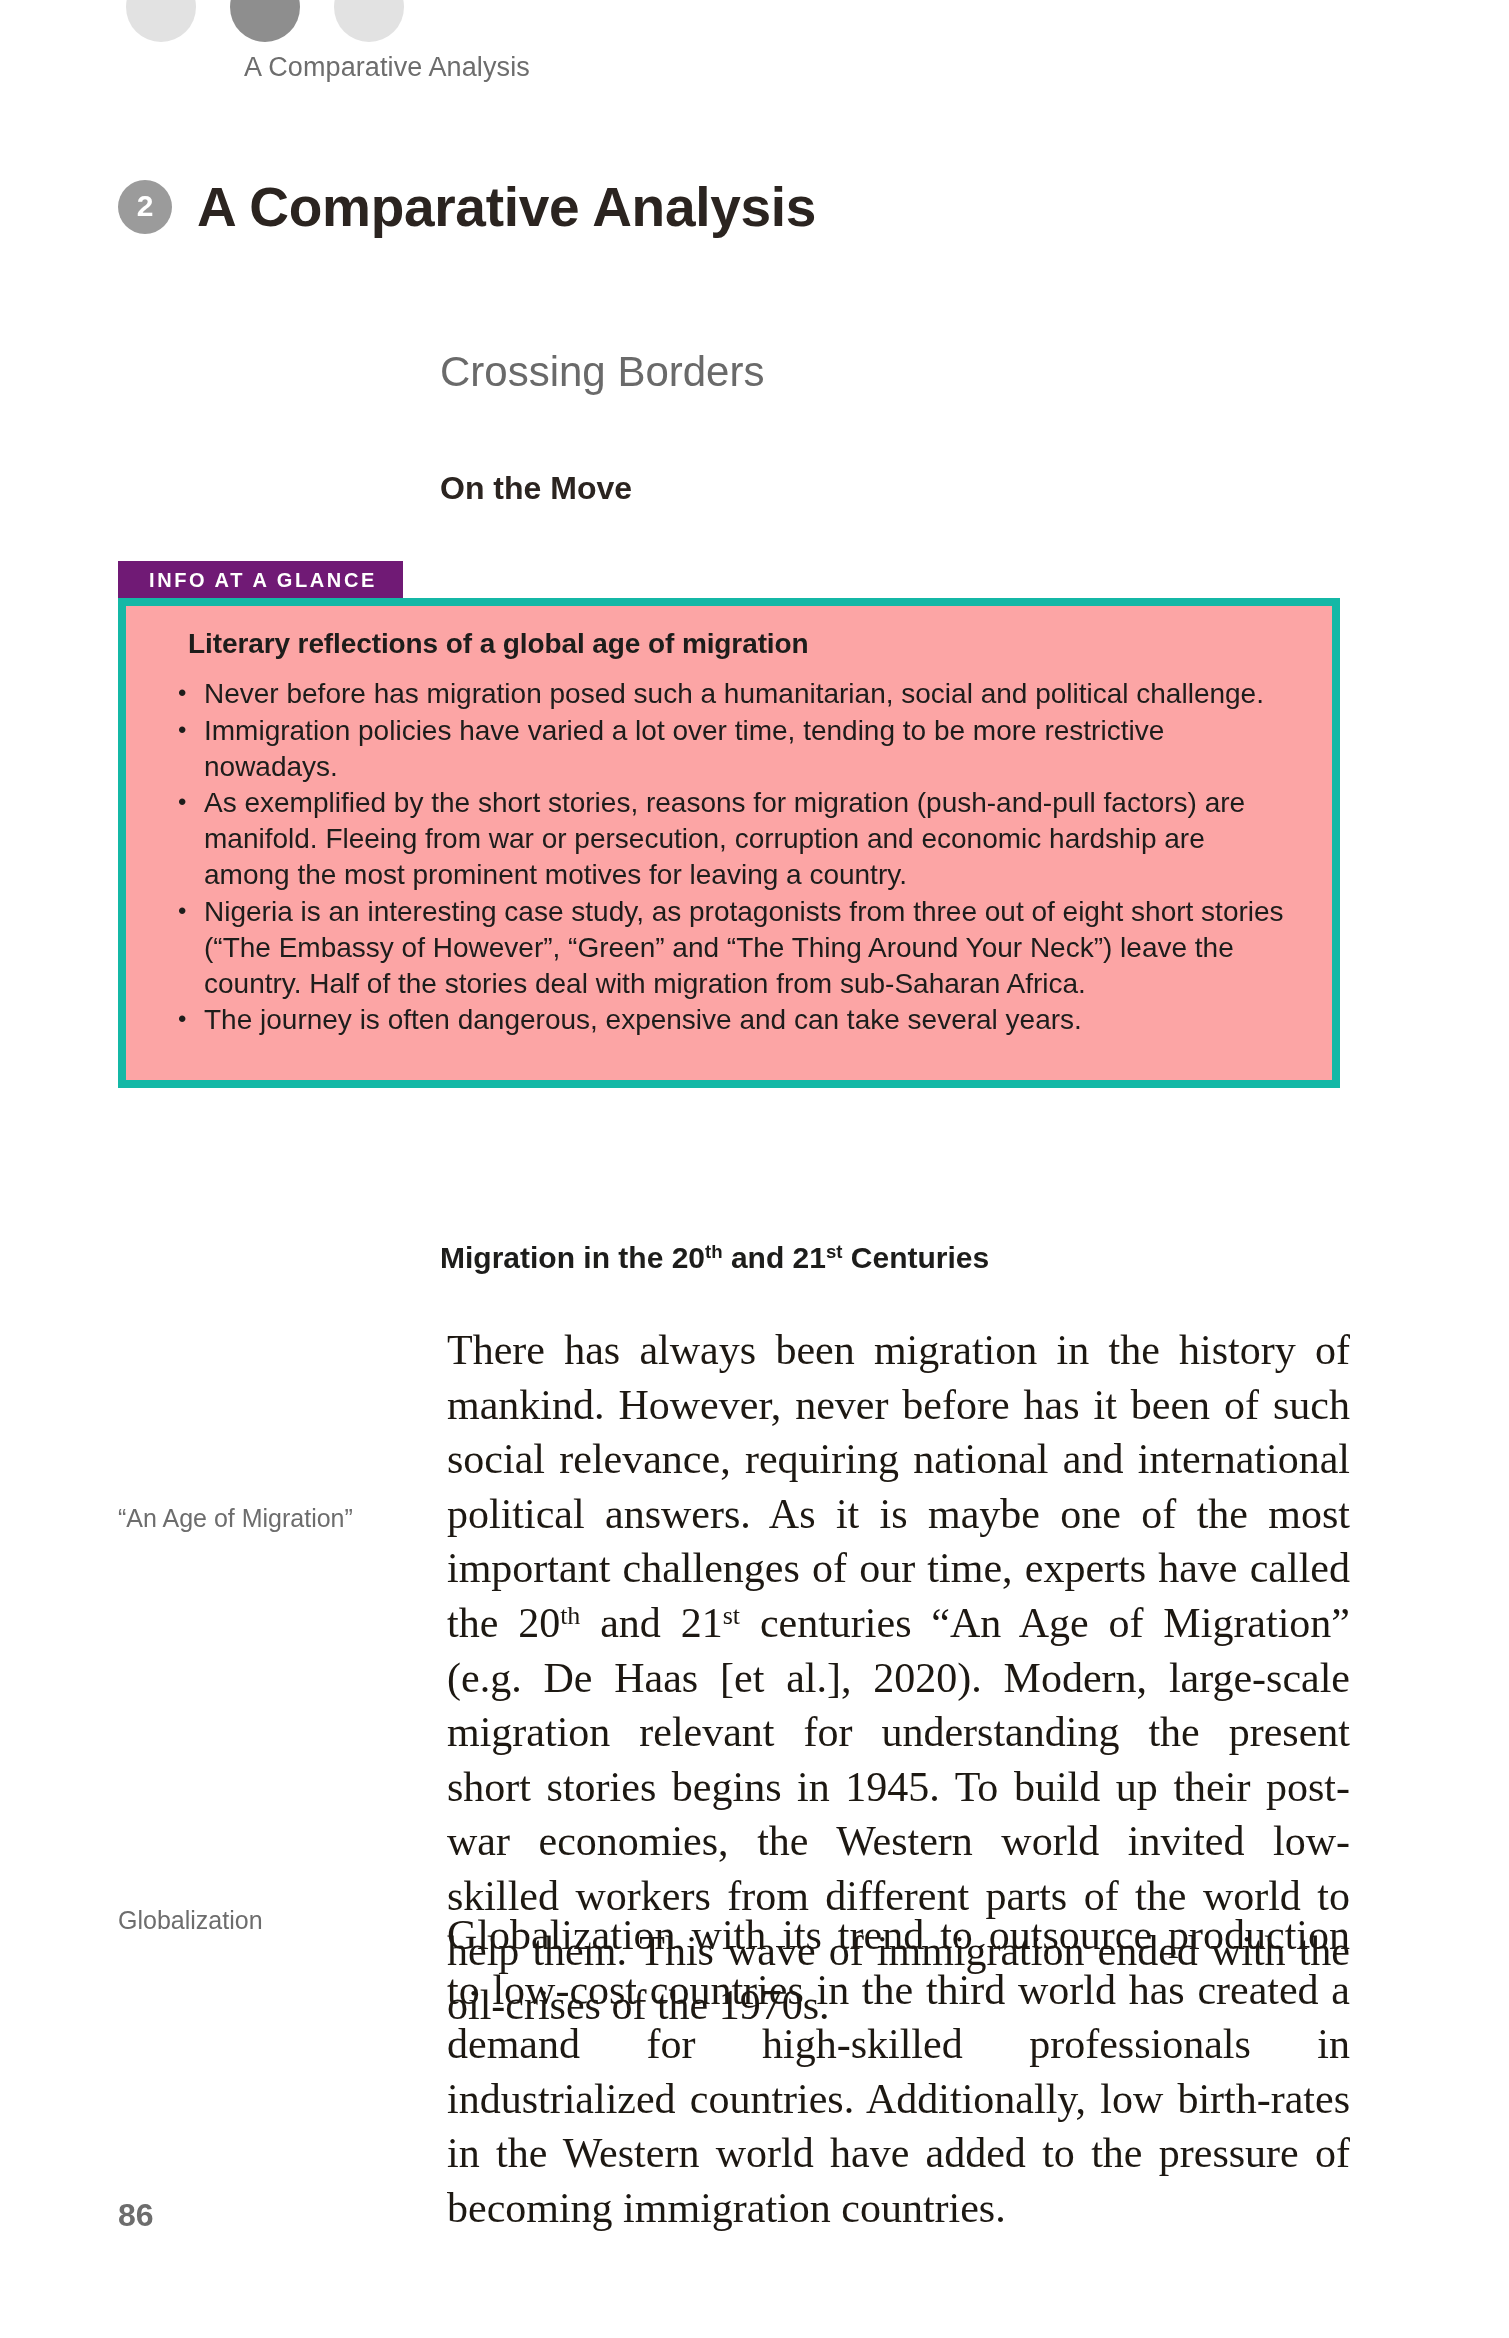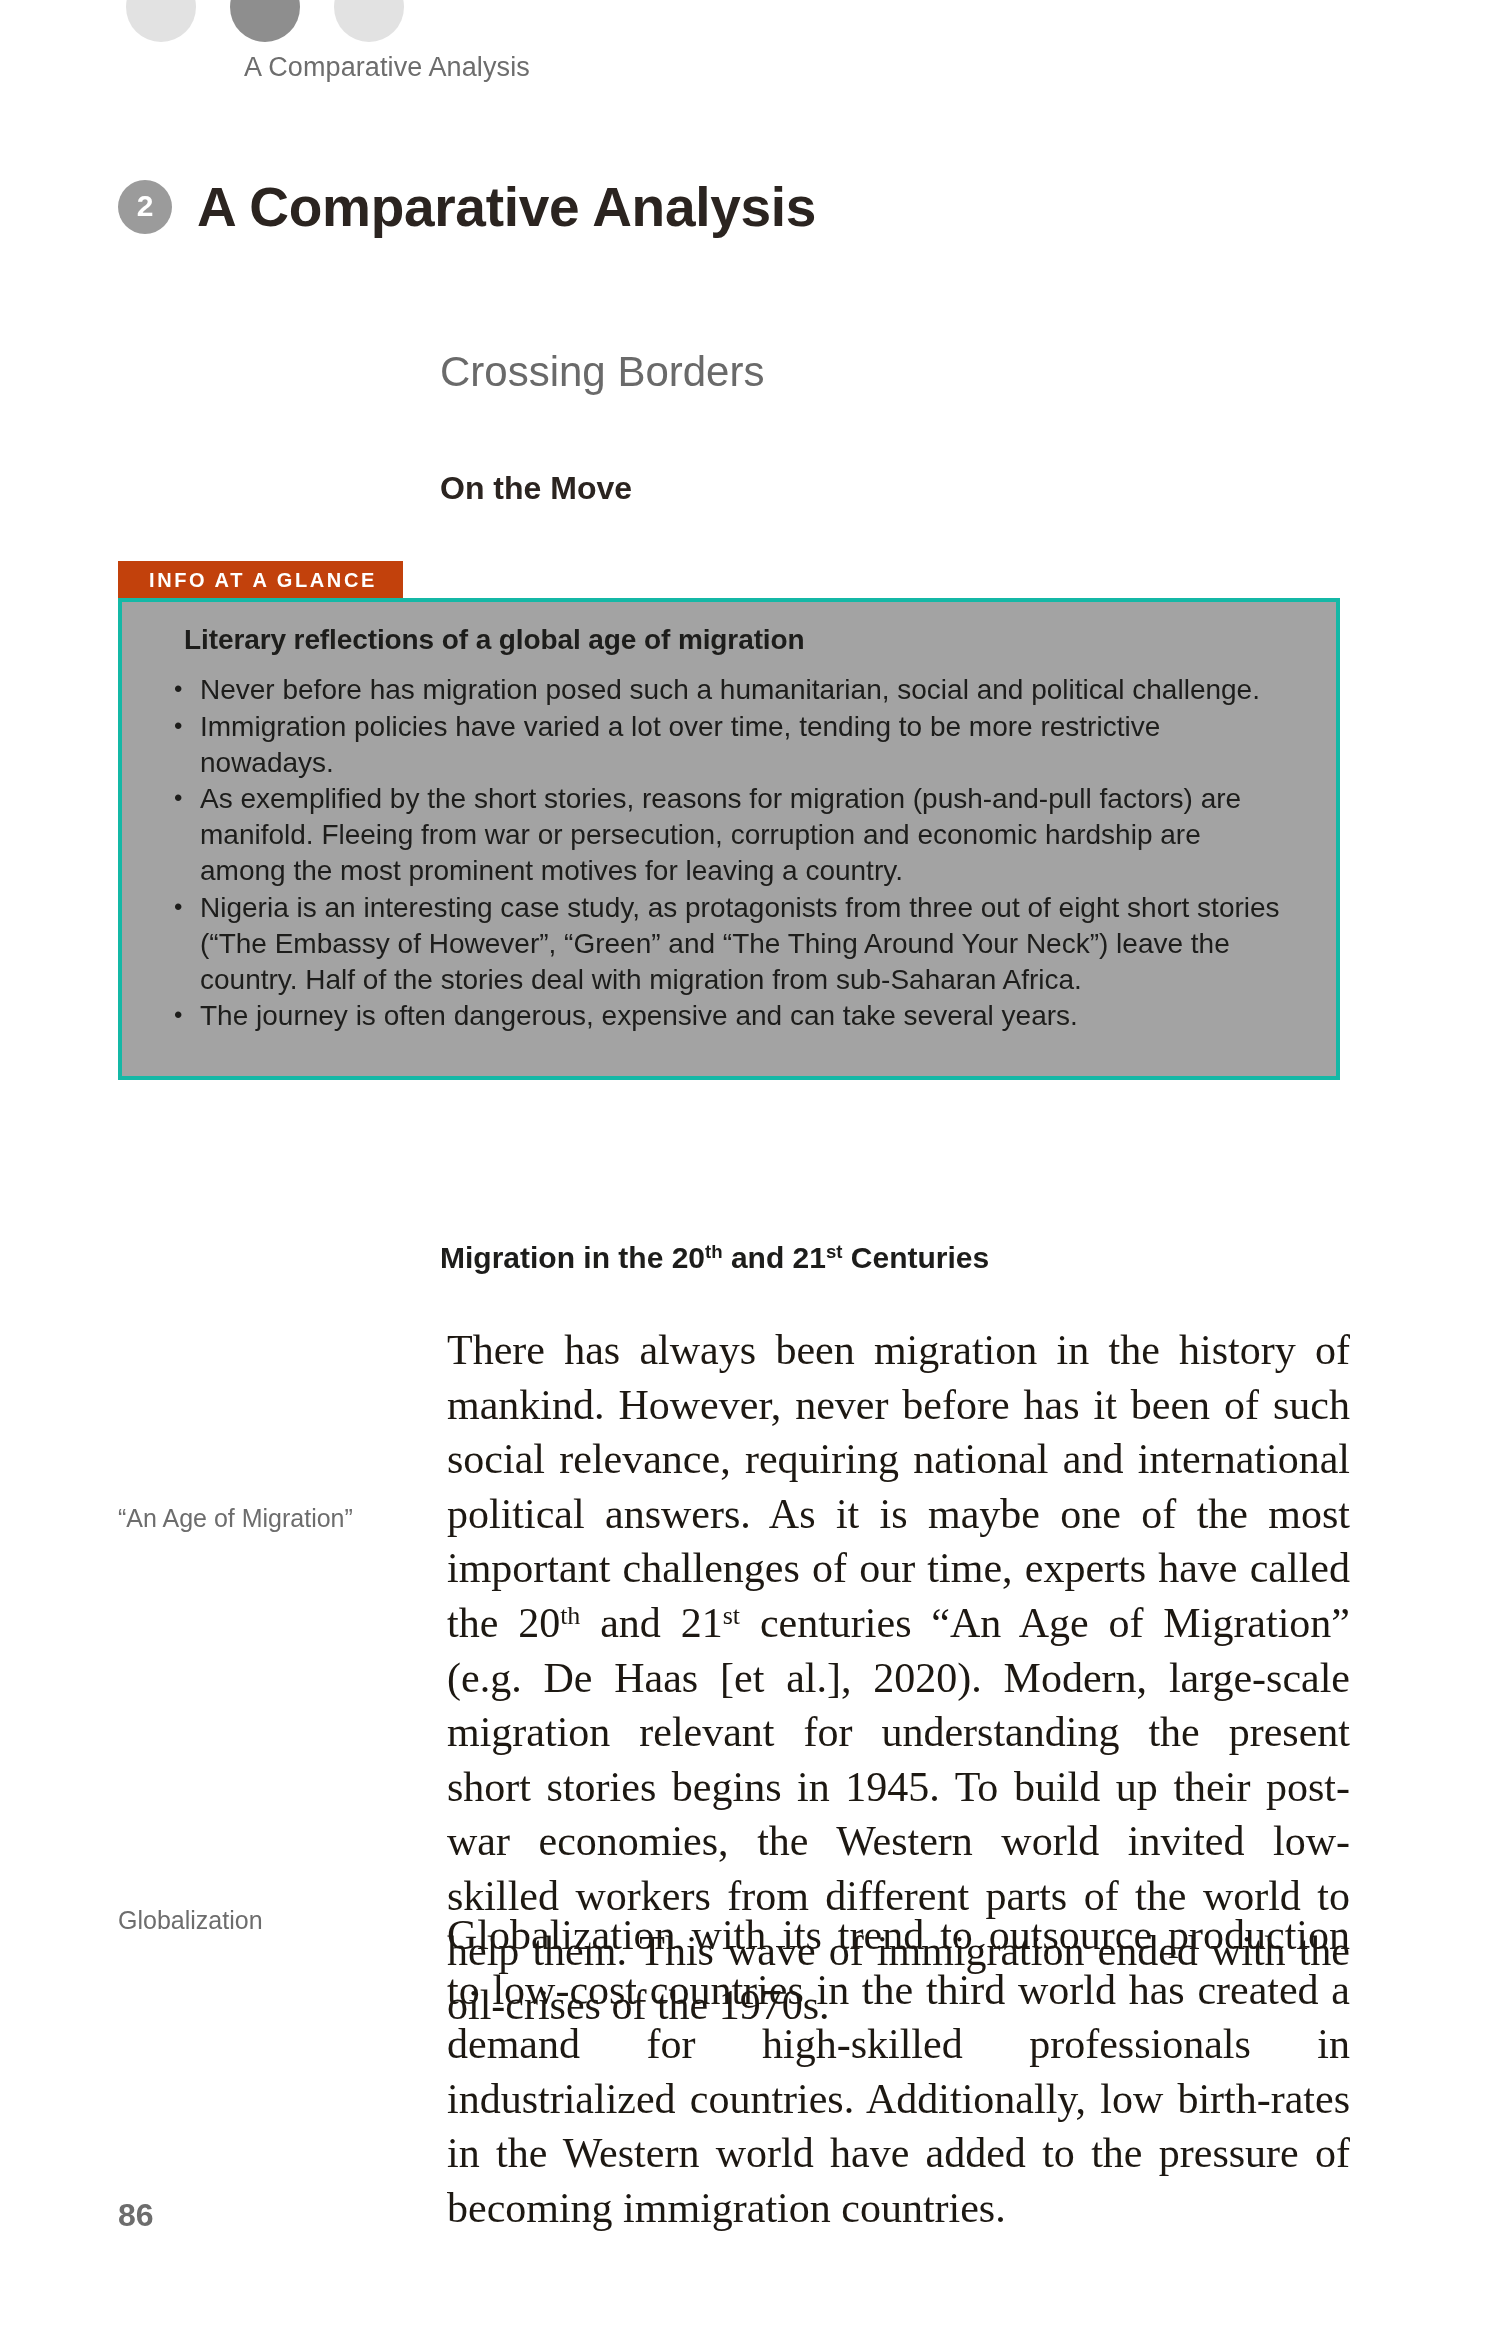--- a/index.html
+++ b/index.html
@@ -99,37 +99,37 @@
     font-weight: 700;
     color: #2b2420;
     white-space: nowrap;
   }
 
   
   .info-tab {
     position: absolute;
     top: 561px;
     left: 118px;
-    background: #c2410c;
+    background: #701a75;
     color: #ffffff;
     font-size: 20px;
     font-weight: 700;
     letter-spacing: 2.6px;
     padding: 9px 26px 10px 31px;
     box-sizing: border-box;
     line-height: 1;
   }
   .info-box {
     position: absolute;
     top: 598px;
     left: 118px;
     width: 1222px;
     box-sizing: border-box;
-    border: 4px solid #14b8a6;
-    background: #a3a3a3;
+    border: 8px solid #14b8a6;
+    background: #fca5a5;
     padding: 22px 30px 26px 30px;
   }
   .info-heading {
     font-size: 28px;
     font-weight: 700;
     color: #1d1d1b;
     margin: 0 0 6px 32px;
     letter-spacing: -0.1px;
   }
   .info-list {

